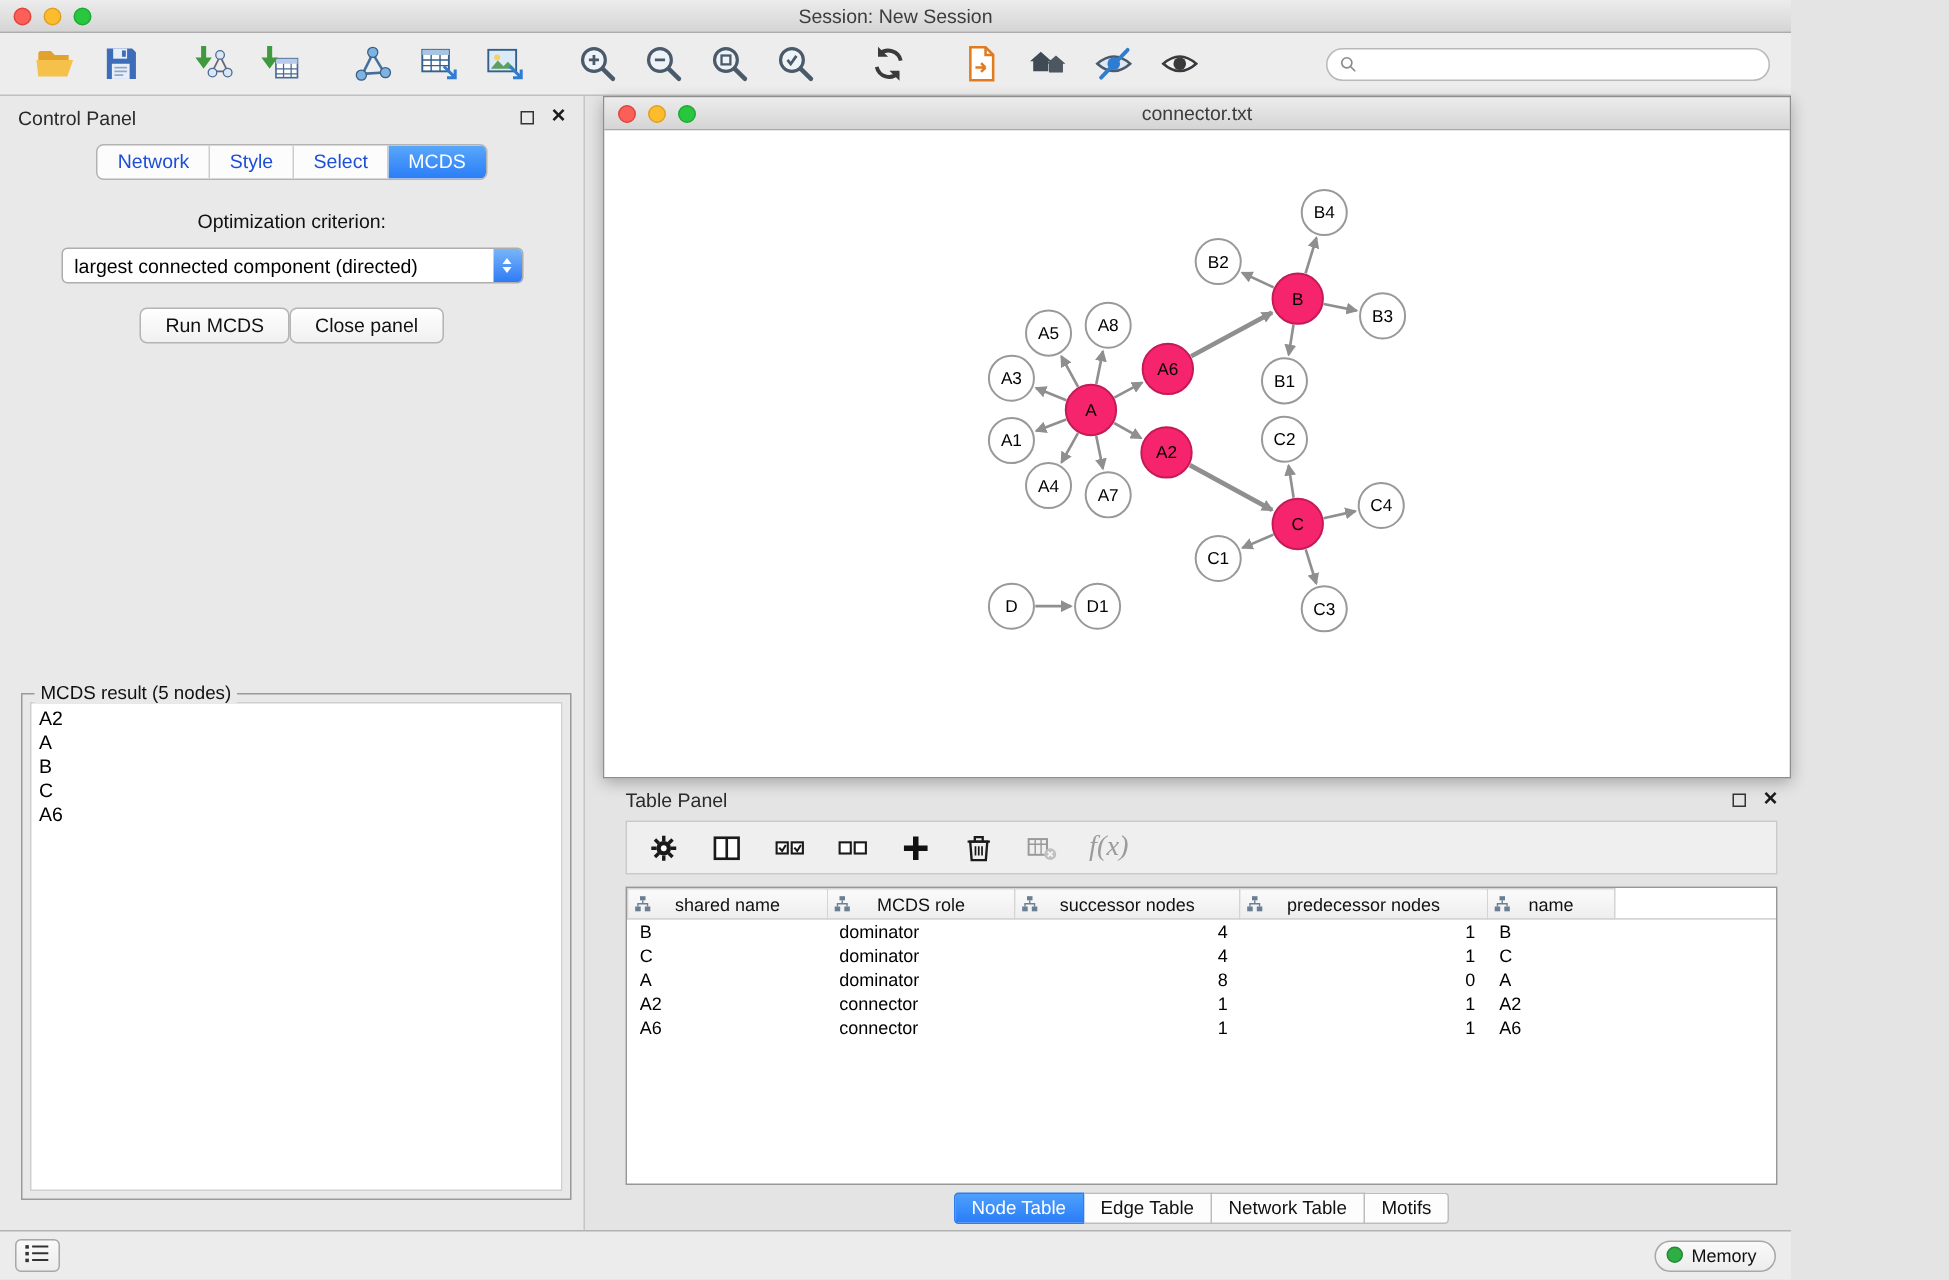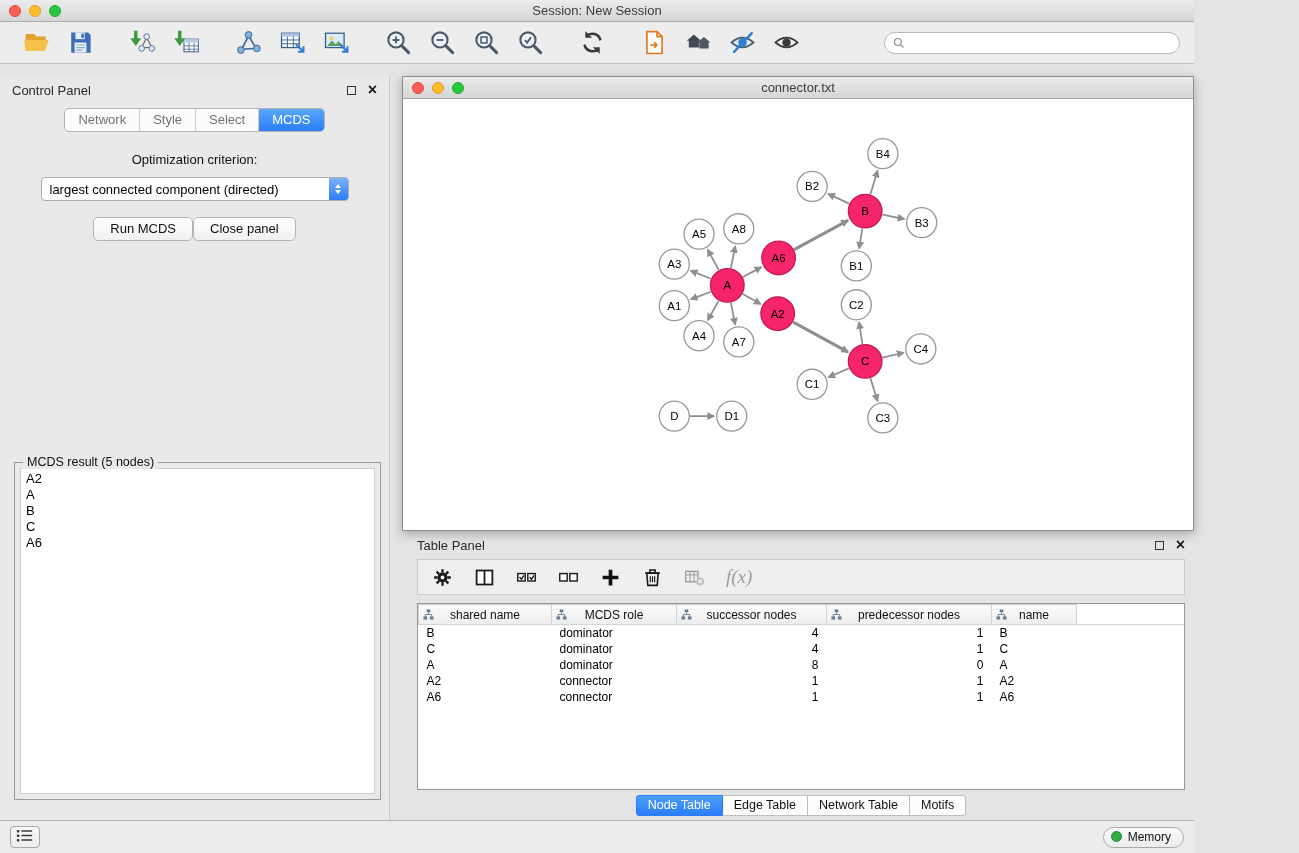--- a/index.html
+++ b/index.html
@@ -20,31 +20,31 @@
   .toolbar{height:42px;background:#ededed;border-bottom:1px solid #bfbfbf;display:flex;align-items:center;padding:0 14px;flex:0 0 42px;}
   .tb-groups{display:flex;align-items:center;}
   .tb-group{display:flex;margin-right:18px;}
   .tb-btn{width:44px;height:36px;background:transparent;border:none;display:flex;align-items:center;justify-content:center;cursor:default;}
   .tb-icon svg{width:27px;height:27px;display:block;}
   .searchbox{margin-left:auto;width:296px;height:22px;background:#fff;border:1px solid #b9b9b9;border-radius:12px;display:flex;align-items:center;padding:0 8px;gap:5px;}
   .searchbox .sicon svg{width:12px;height:12px;display:block;}
   .searchbox input{border:none;outline:none;flex:1;font-size:13px;font-family:inherit;background:transparent;}
 
   
-  .main{flex:1;display:flex;min-height:0;margin-top:12px;}
+  .main{flex:1;display:flex;min-height:0;}
 
   
   .control-panel{width:390px;background:#e9e9e9;border-right:1px solid #c6c6c6;display:flex;flex-direction:column;flex:0 0 390px;}
   .panel-header{height:28px;display:flex;align-items:center;padding:0 12px;font-size:13px;color:#2a2a2a;flex:0 0 28px;}
   .panel-controls{margin-left:auto;display:flex;align-items:center;gap:12px;}
   .float-btn{width:9px;height:9px;border:1.5px solid #333;display:inline-block;}
   .close-btn{font-size:16px;font-weight:bold;color:#1a1a1a;line-height:1;}
   .cp-tabs{display:flex;justify-content:center;margin-top:4px;}
   .cp-tabgroup{display:flex;border:1px solid #b3b3b3;border-radius:5px;overflow:hidden;background:#fcfcfc;}
-  .cp-tab{font-size:13px;padding:3px 13px 4px;color:#737373;border-left:1px solid #cdcdcd;cursor:default;}
+  .cp-tab{font-size:13px;padding:3px 13px 4px;color:#1d4ed8;border-left:1px solid #cdcdcd;cursor:default;}
   .cp-tab:first-child{border-left:none;}
   .cp-tab.active{background:linear-gradient(#59a7fb,#2a7df7);color:#fff;}
   .cp-label{text-align:center;font-size:13px;margin-top:20px;color:#111;}
   .cp-combo{width:308px;height:24px;margin:10px auto 0;background:#fff;border:1px solid #adadad;border-radius:4px;display:flex;align-items:center;font-size:13px;overflow:hidden;}
   .cp-combo-text{flex:1;padding-left:8px;}
   .stepper{width:19px;height:100%;background:linear-gradient(#78b5f8,#2f7bf5);display:flex;flex-direction:column;align-items:center;justify-content:center;gap:2.5px;flex:0 0 19px;}
   .arrow-up{width:0;height:0;border-left:3.5px solid transparent;border-right:3.5px solid transparent;border-bottom:4.5px solid #fff;}
   .arrow-down{width:0;height:0;border-left:3.5px solid transparent;border-right:3.5px solid transparent;border-top:4.5px solid #fff;}
   .cp-buttons{display:flex;justify-content:center;margin-top:16px;}
   .mac-btn{font-size:13px;font-family:inherit;padding:3px 16px 4px;background:linear-gradient(#ffffff,#f0f0f0);border:1px solid #b4b4b4;border-radius:5px;color:#111;cursor:default;}

